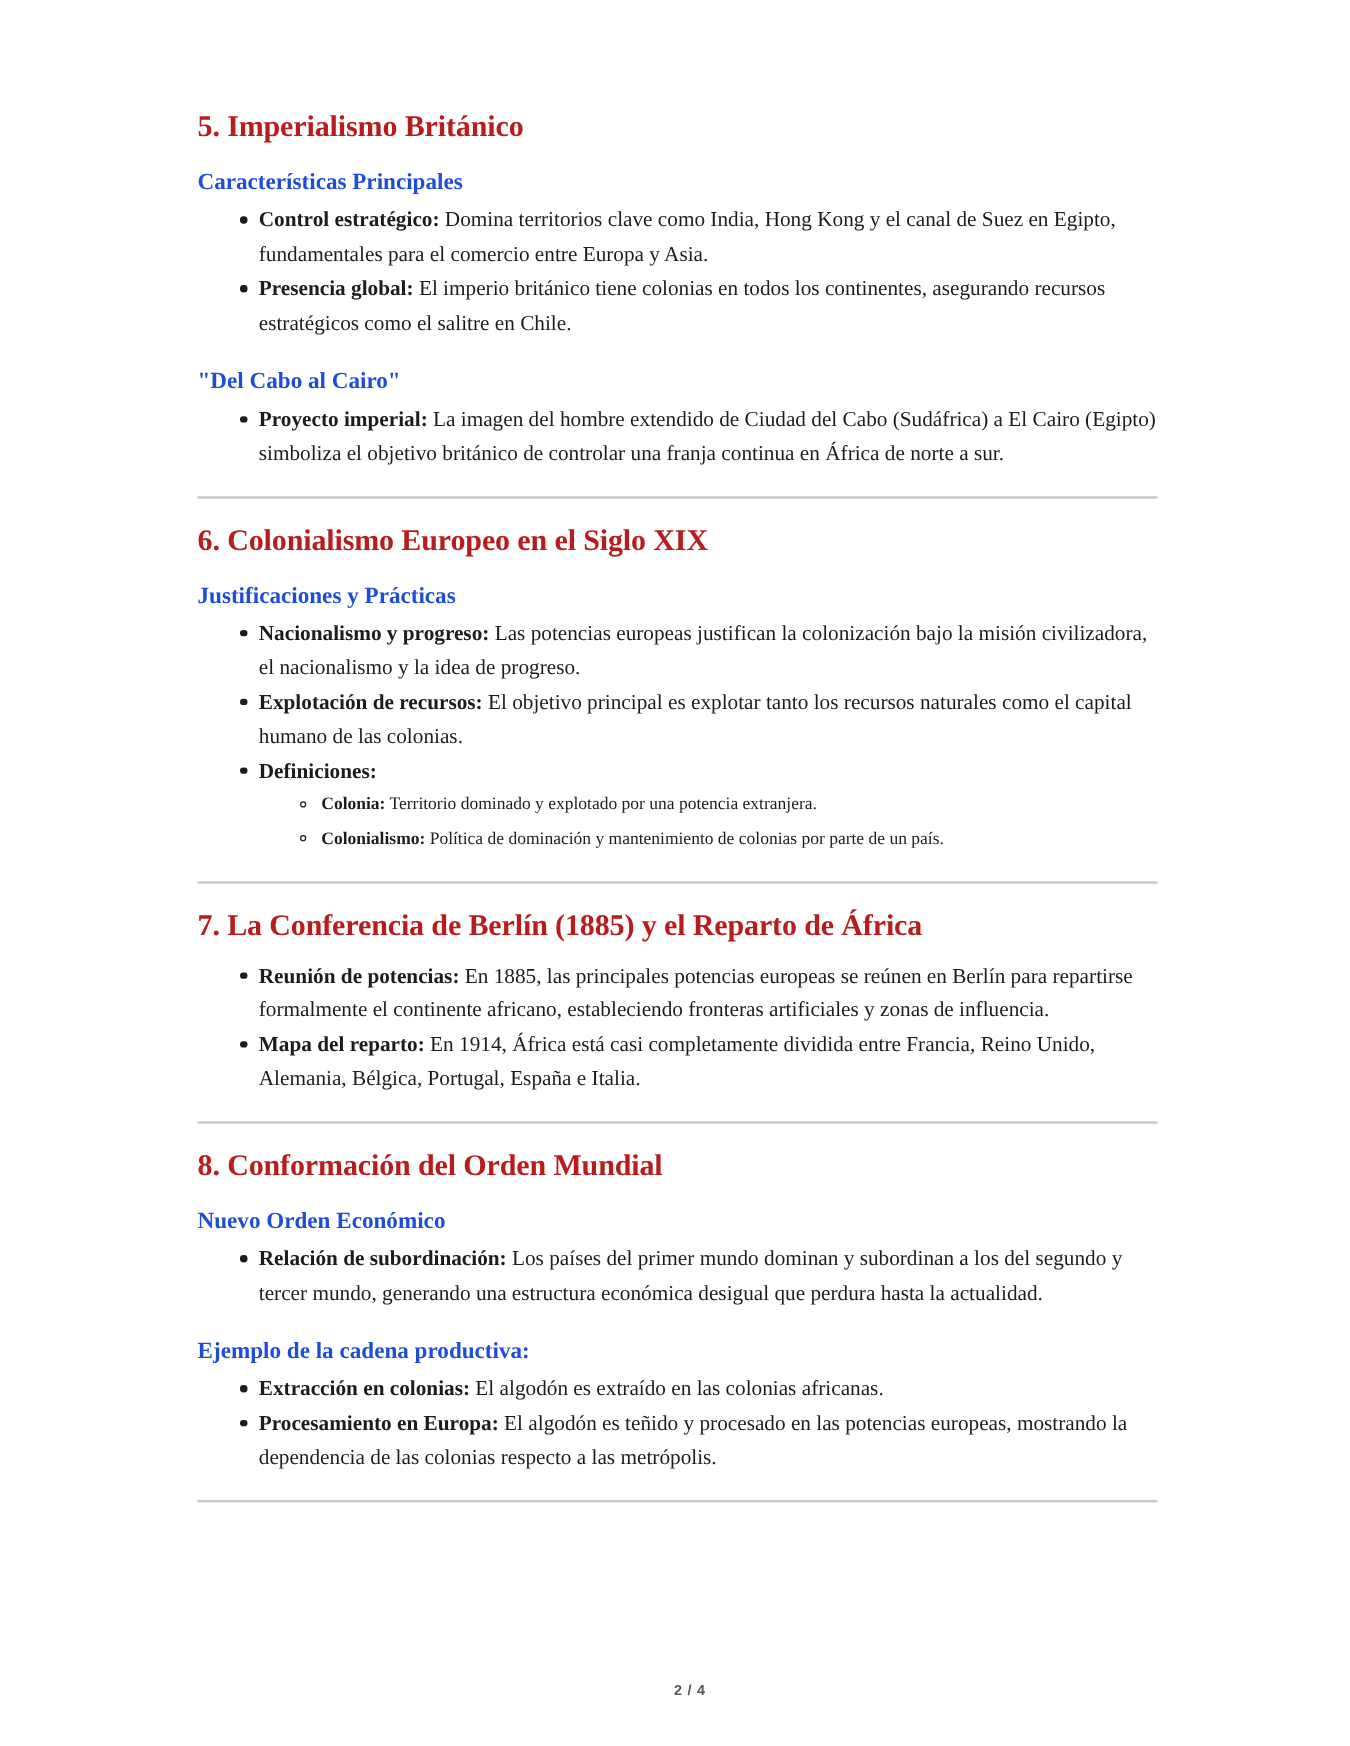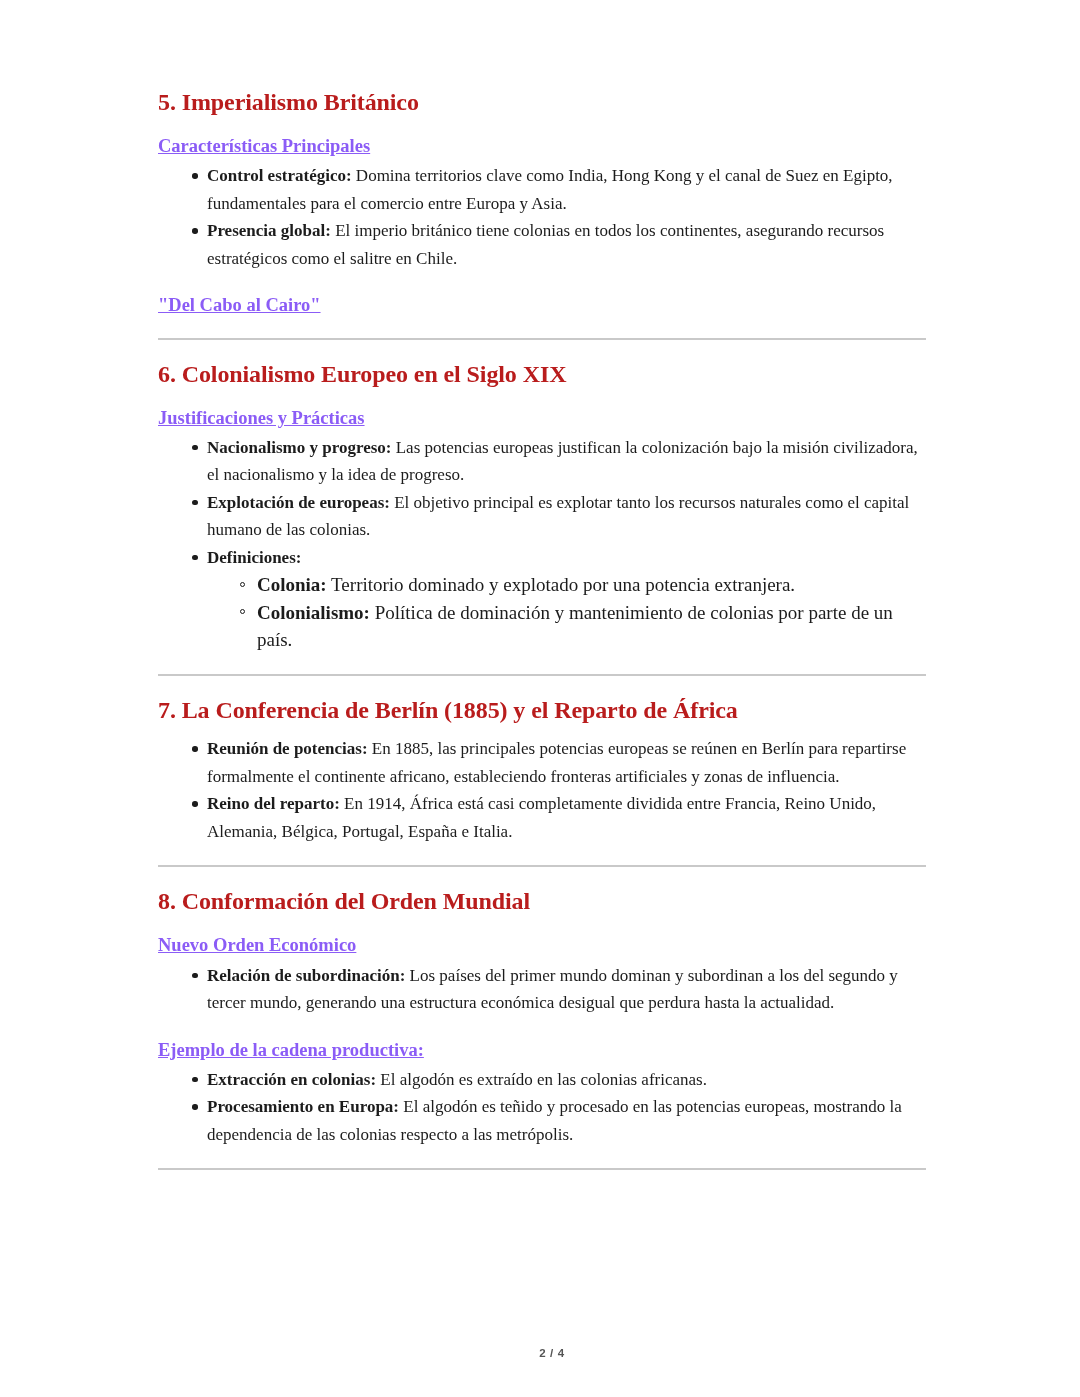--- a/index.html
+++ b/index.html
@@ -38,22 +38,21 @@
     margin: 0 0 10px 0;
     letter-spacing: -0.1px;
     color: #b91c1c;
   }
   .sub-title {
     font-family: "Liberation Serif", "DejaVu Serif", serif;
     font-size: 18.5px;
     font-weight: bold;
     line-height: 1.25;
     margin: 18px 0 4px 0;
-    color: #8b5cf6;
-    text-decoration: underline;
+    color: #1d4ed8;
   }
   .sub-title.spaced {
     margin-top: 22px;
   }
 
   
   ul.bul {
     list-style: none;
     margin: 0;
     padding: 0;
@@ -76,21 +75,21 @@
     background: #1c1c1c;
   }
   ul.sub-bul {
     list-style: none;
     margin: 0;
     padding: 0;
   }
   ul.sub-bul > li {
     position: relative;
     padding-left: 50px;
-    font-size: 19px;
+    font-size: 14px;
     line-height: 27.5px;
   }
   ul.sub-bul > li > .bullet-ring {
     position: absolute;
     left: 33px;
     top: 10.5px;
     width: 5px;
     height: 5px;
     border-radius: 50%;
     border: 1.4px solid #1c1c1c;
@@ -130,40 +129,43 @@
 <div class="page">
   <div class="doc-body" id="doc-body">
       <section>
         <h2 class="sec-title">5. Imperialismo Británico</h2>
         <h3 class="sub-title">Características Principales</h3>
         <ul class="bul">
           <li><span class="bullet-dot"></span><span class="lead">Control estratégico:</span><span> Domina territorios clave como India, Hong Kong y el canal de Suez en Egipto, fundamentales para el comercio entre Europa y Asia.</span></li>
           <li><span class="bullet-dot"></span><span class="lead">Presencia global:</span><span> El imperio británico tiene colonias en todos los continentes, asegurando recursos estratégicos como el salitre en Chile.</span></li>
         </ul>
         <h3 class="sub-title spaced">"Del Cabo al Cairo"</h3>
+        <ul class="bul">
+          <li><span class="bullet-dot"></span><span class="lead">Proyecto imperial:</span><span> La imagen del hombre extendido de Ciudad del Cabo (Sudáfrica) a El Cairo (Egipto) simboliza el objetivo británico de controlar una franja continua en África de norte a sur.</span></li>
+        </ul>
       </section>
       <hr class="divider">
       <section>
         <h2 class="sec-title">6. Colonialismo Europeo en el Siglo XIX</h2>
         <h3 class="sub-title">Justificaciones y Prácticas</h3>
         <ul class="bul">
           <li><span class="bullet-dot"></span><span class="lead">Nacionalismo y progreso:</span><span> Las potencias europeas justifican la colonización bajo la misión civilizadora, el nacionalismo y la idea de progreso.</span></li>
-          <li><span class="bullet-dot"></span><span class="lead">Explotación de europeas:</span><span> El objetivo principal es explotar tanto los recursos naturales como el capital humano de las colonias.</span></li>
+          <li><span class="bullet-dot"></span><span class="lead">Explotación de recursos:</span><span> El objetivo principal es explotar tanto los recursos naturales como el capital humano de las colonias.</span></li>
           <li><span class="bullet-dot"></span><span class="lead">Definiciones:</span><span></span><ul class="sub-bul">
               <li><span class="bullet-ring"></span><span class="lead">Colonia:</span><span> Territorio dominado y explotado por una potencia extranjera.</span></li>
               <li><span class="bullet-ring"></span><span class="lead">Colonialismo:</span><span> Política de dominación y mantenimiento de colonias por parte de un país.</span></li>
             </ul></li>
         </ul>
       </section>
       <hr class="divider">
       <section>
         <h2 class="sec-title">7. La Conferencia de Berlín (1885) y el Reparto de África</h2>
         <ul class="bul">
           <li><span class="bullet-dot"></span><span class="lead">Reunión de potencias:</span><span> En 1885, las principales potencias europeas se reúnen en Berlín para repartirse formalmente el continente africano, estableciendo fronteras artificiales y zonas de influencia.</span></li>
-          <li><span class="bullet-dot"></span><span class="lead">Reino del reparto:</span><span> En 1914, África está casi completamente dividida entre Francia, Reino Unido, Alemania, Bélgica, Portugal, España e Italia.</span></li>
+          <li><span class="bullet-dot"></span><span class="lead">Mapa del reparto:</span><span> En 1914, África está casi completamente dividida entre Francia, Reino Unido, Alemania, Bélgica, Portugal, España e Italia.</span></li>
         </ul>
       </section>
       <hr class="divider">
       <section>
         <h2 class="sec-title">8. Conformación del Orden Mundial</h2>
         <h3 class="sub-title">Nuevo Orden Económico</h3>
         <ul class="bul">
           <li><span class="bullet-dot"></span><span class="lead">Relación de subordinación:</span><span> Los países del primer mundo dominan y subordinan a los del segundo y tercer mundo, generando una estructura económica desigual que perdura hasta la actualidad.</span></li>
         </ul>
         <h3 class="sub-title spaced">Ejemplo de la cadena productiva:</h3>

